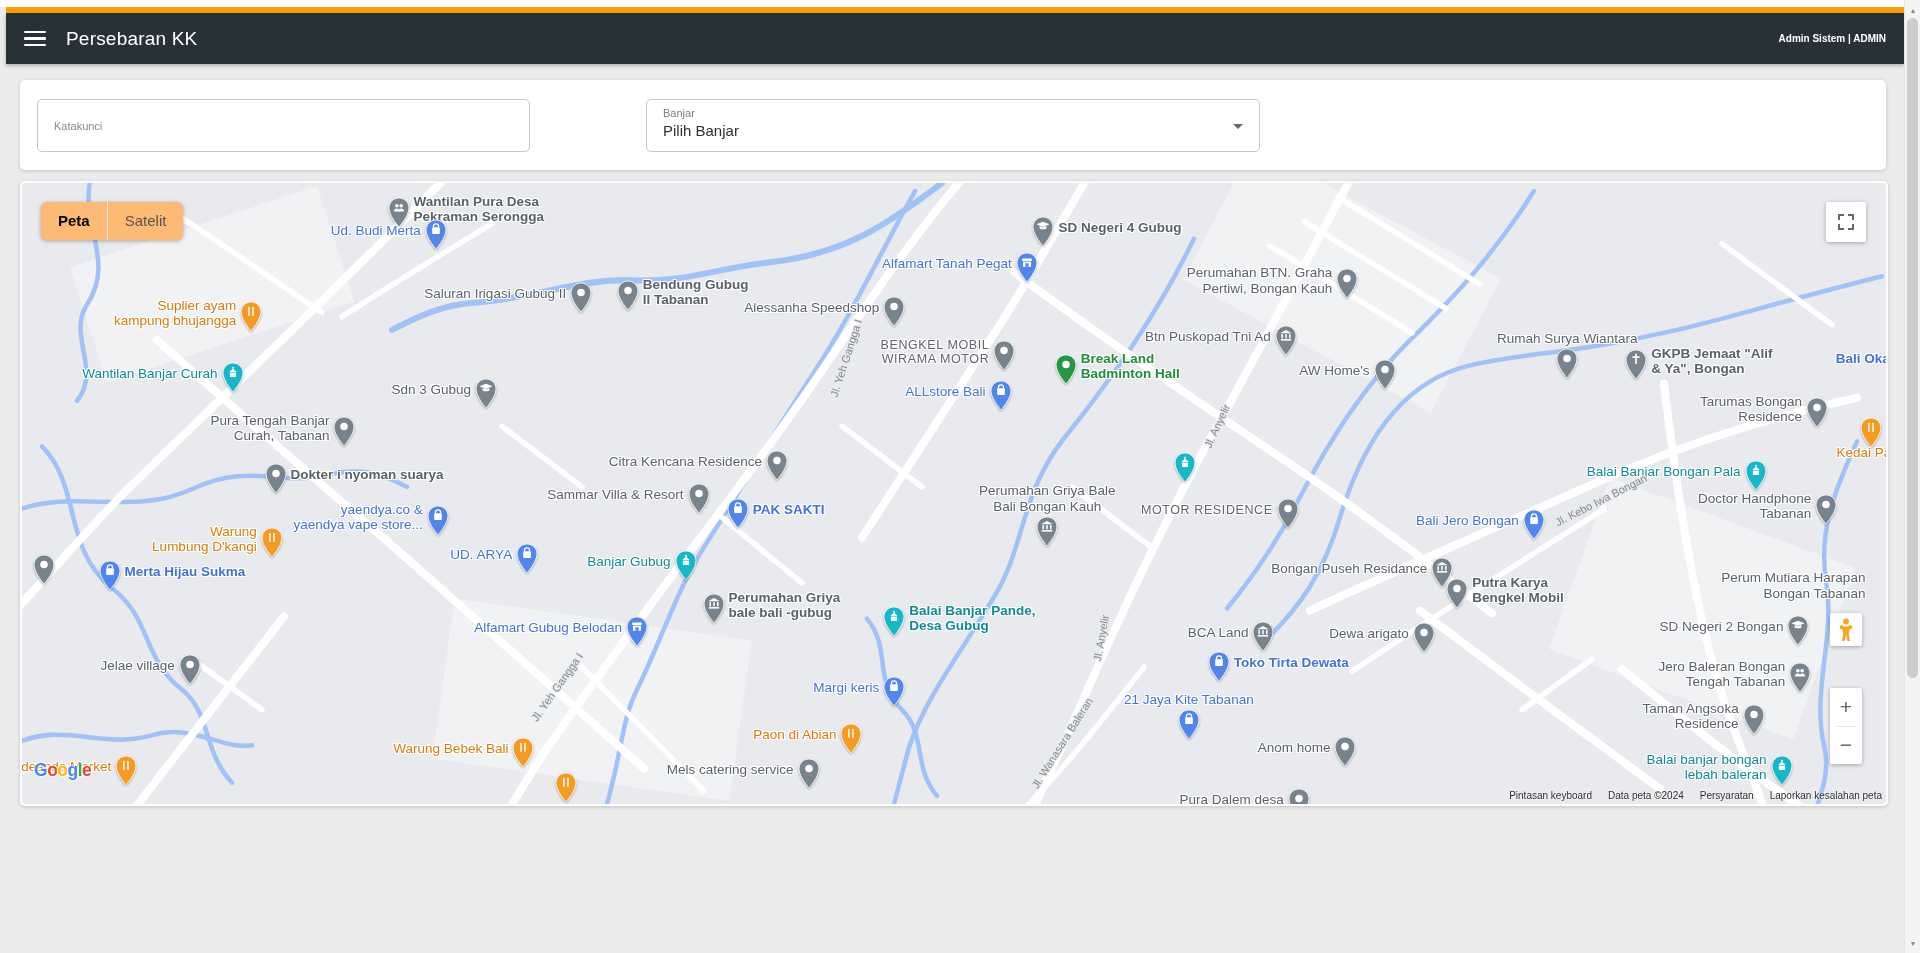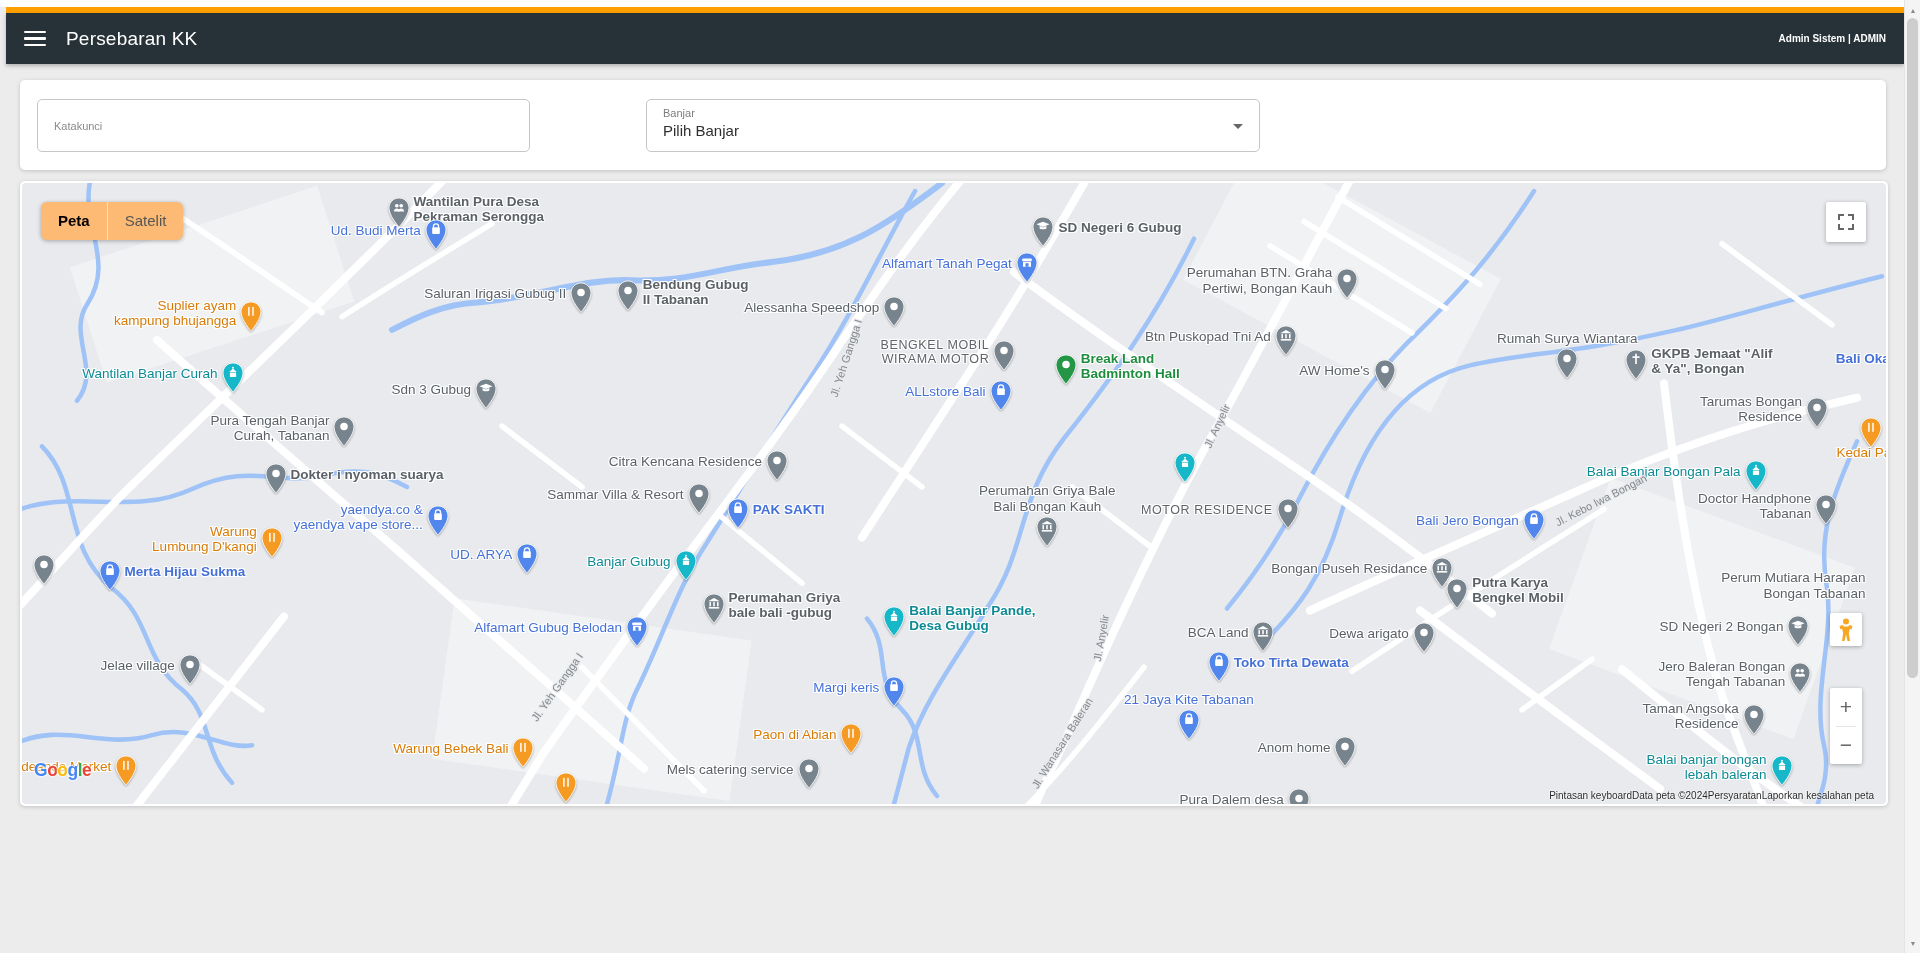--- a/index.html
+++ b/index.html
@@ -58,22 +58,22 @@
   .pegman { position:absolute; right:24px; bottom:158px; width:32px; height:33px; background:#fff;
     border-radius:2px; box-shadow:0 1px 4px rgba(0,0,0,.3); z-index:30; display:flex; align-items:center; justify-content:center; cursor:grab; }
   .zoomctl { position:absolute; right:24px; bottom:40px; width:32px; height:76px; background:#fff;
     border-radius:2px; box-shadow:0 1px 4px rgba(0,0,0,.3); z-index:30; display:flex; flex-direction:column; }
   .zoomctl .zbtn { flex:1; display:flex; align-items:center; justify-content:center;
     font-size:21px; color:#666; cursor:pointer; user-select:none; }
   .zoomctl .zdiv { height:1px; background:#e6e6e6; margin:0 6px; }
 
   .gmap-logo { position:absolute; left:12px; bottom:23px; z-index:25; font-size:17.5px; font-weight:700;
     letter-spacing:-.5px; text-shadow:0 0 2px #fff,0 0 2px #fff,0 0 3px #fff; cursor:pointer; }
-  .attribution { position:absolute; right:12px; bottom:3px; z-index:25; font-size:10px; color:rgba(0,0,0,.85);
-    text-shadow:0 0 2px #fff,0 0 2px #fff; display:flex; }
+  .attribution { position:absolute; right:4px; bottom:3px; z-index:25; font-size:10px; color:rgba(0,0,0,.85);
+    text-shadow:0 0 2px #fff,0 0 2px #fff; display:flex; gap:16px; }
   .attribution span { cursor:pointer; }
 
   
   .scrollbar { position:absolute; top:0; right:0; width:16px; height:953px; background:#f4f4f4; border-left:1px solid #e4e4e4; }
   .sb-arrow { position:absolute; left:0; width:16px; height:16px; display:flex; align-items:center; justify-content:center;
     font-size:7px; color:#8a8a8a; cursor:pointer; }
   .sb-thumb { position:absolute; left:2px; width:11px; border-radius:6px; background:#cdcdcd; top:18px; height:660px; cursor:pointer; }
 </style>
 </head>
 <body>
@@ -194,21 +194,21 @@
           </svg>
           <span class="mlabel side-right c-gray">Bendung Gubug
 II Tabanan</span>
         </div>
         <div class="marker" style="left: 54.8%; top: 7.3%;">
           <svg class="pin" viewBox="0 0 24 34">
             <path d="M12 1C5.9 1 1 5.9 1 12c0 8.6 11 21 11 21s11-12.4 11-21C23 5.9 18.1 1 12 1z" fill="#78848d" stroke="#ffffff" stroke-width="1"></path>
             <path d="M12 6.2l7.2 2.9-7.2 2.9-7.2-2.9z" fill="#fff"></path>
             <path d="M8.3 11v2.7c0 1.2 7.4 1.2 7.4 0V11l-3.7 1.5z" fill="#fff"></path>
           </svg>
-          <span class="mlabel side-right c-gray">SD Negeri 6 Gubug</span>
+          <span class="mlabel side-right c-gray">SD Negeri 4 Gubug</span>
         </div>
         <div class="marker" style="left: 53.9%; top: 13.1%;">
           <svg class="pin" viewBox="0 0 24 34">
             <path d="M12 1C5.9 1 1 5.9 1 12c0 8.6 11 21 11 21s11-12.4 11-21C23 5.9 18.1 1 12 1z" fill="#5186ec" stroke="#ffffff" stroke-width="1"></path>
             <rect x="6.8" y="7.2" width="10.4" height="3" rx="0.8" fill="#fff"></rect>
             <rect x="7.6" y="10.8" width="8.8" height="5.4" fill="#fff"></rect>
             <rect x="10.3" y="12.3" width="3.4" height="3.9" fill="#5186ec"></rect>
           </svg>
           <span class="mlabel side-left c-blue">Alfamart Tanah Pegat</span>
         </div>

